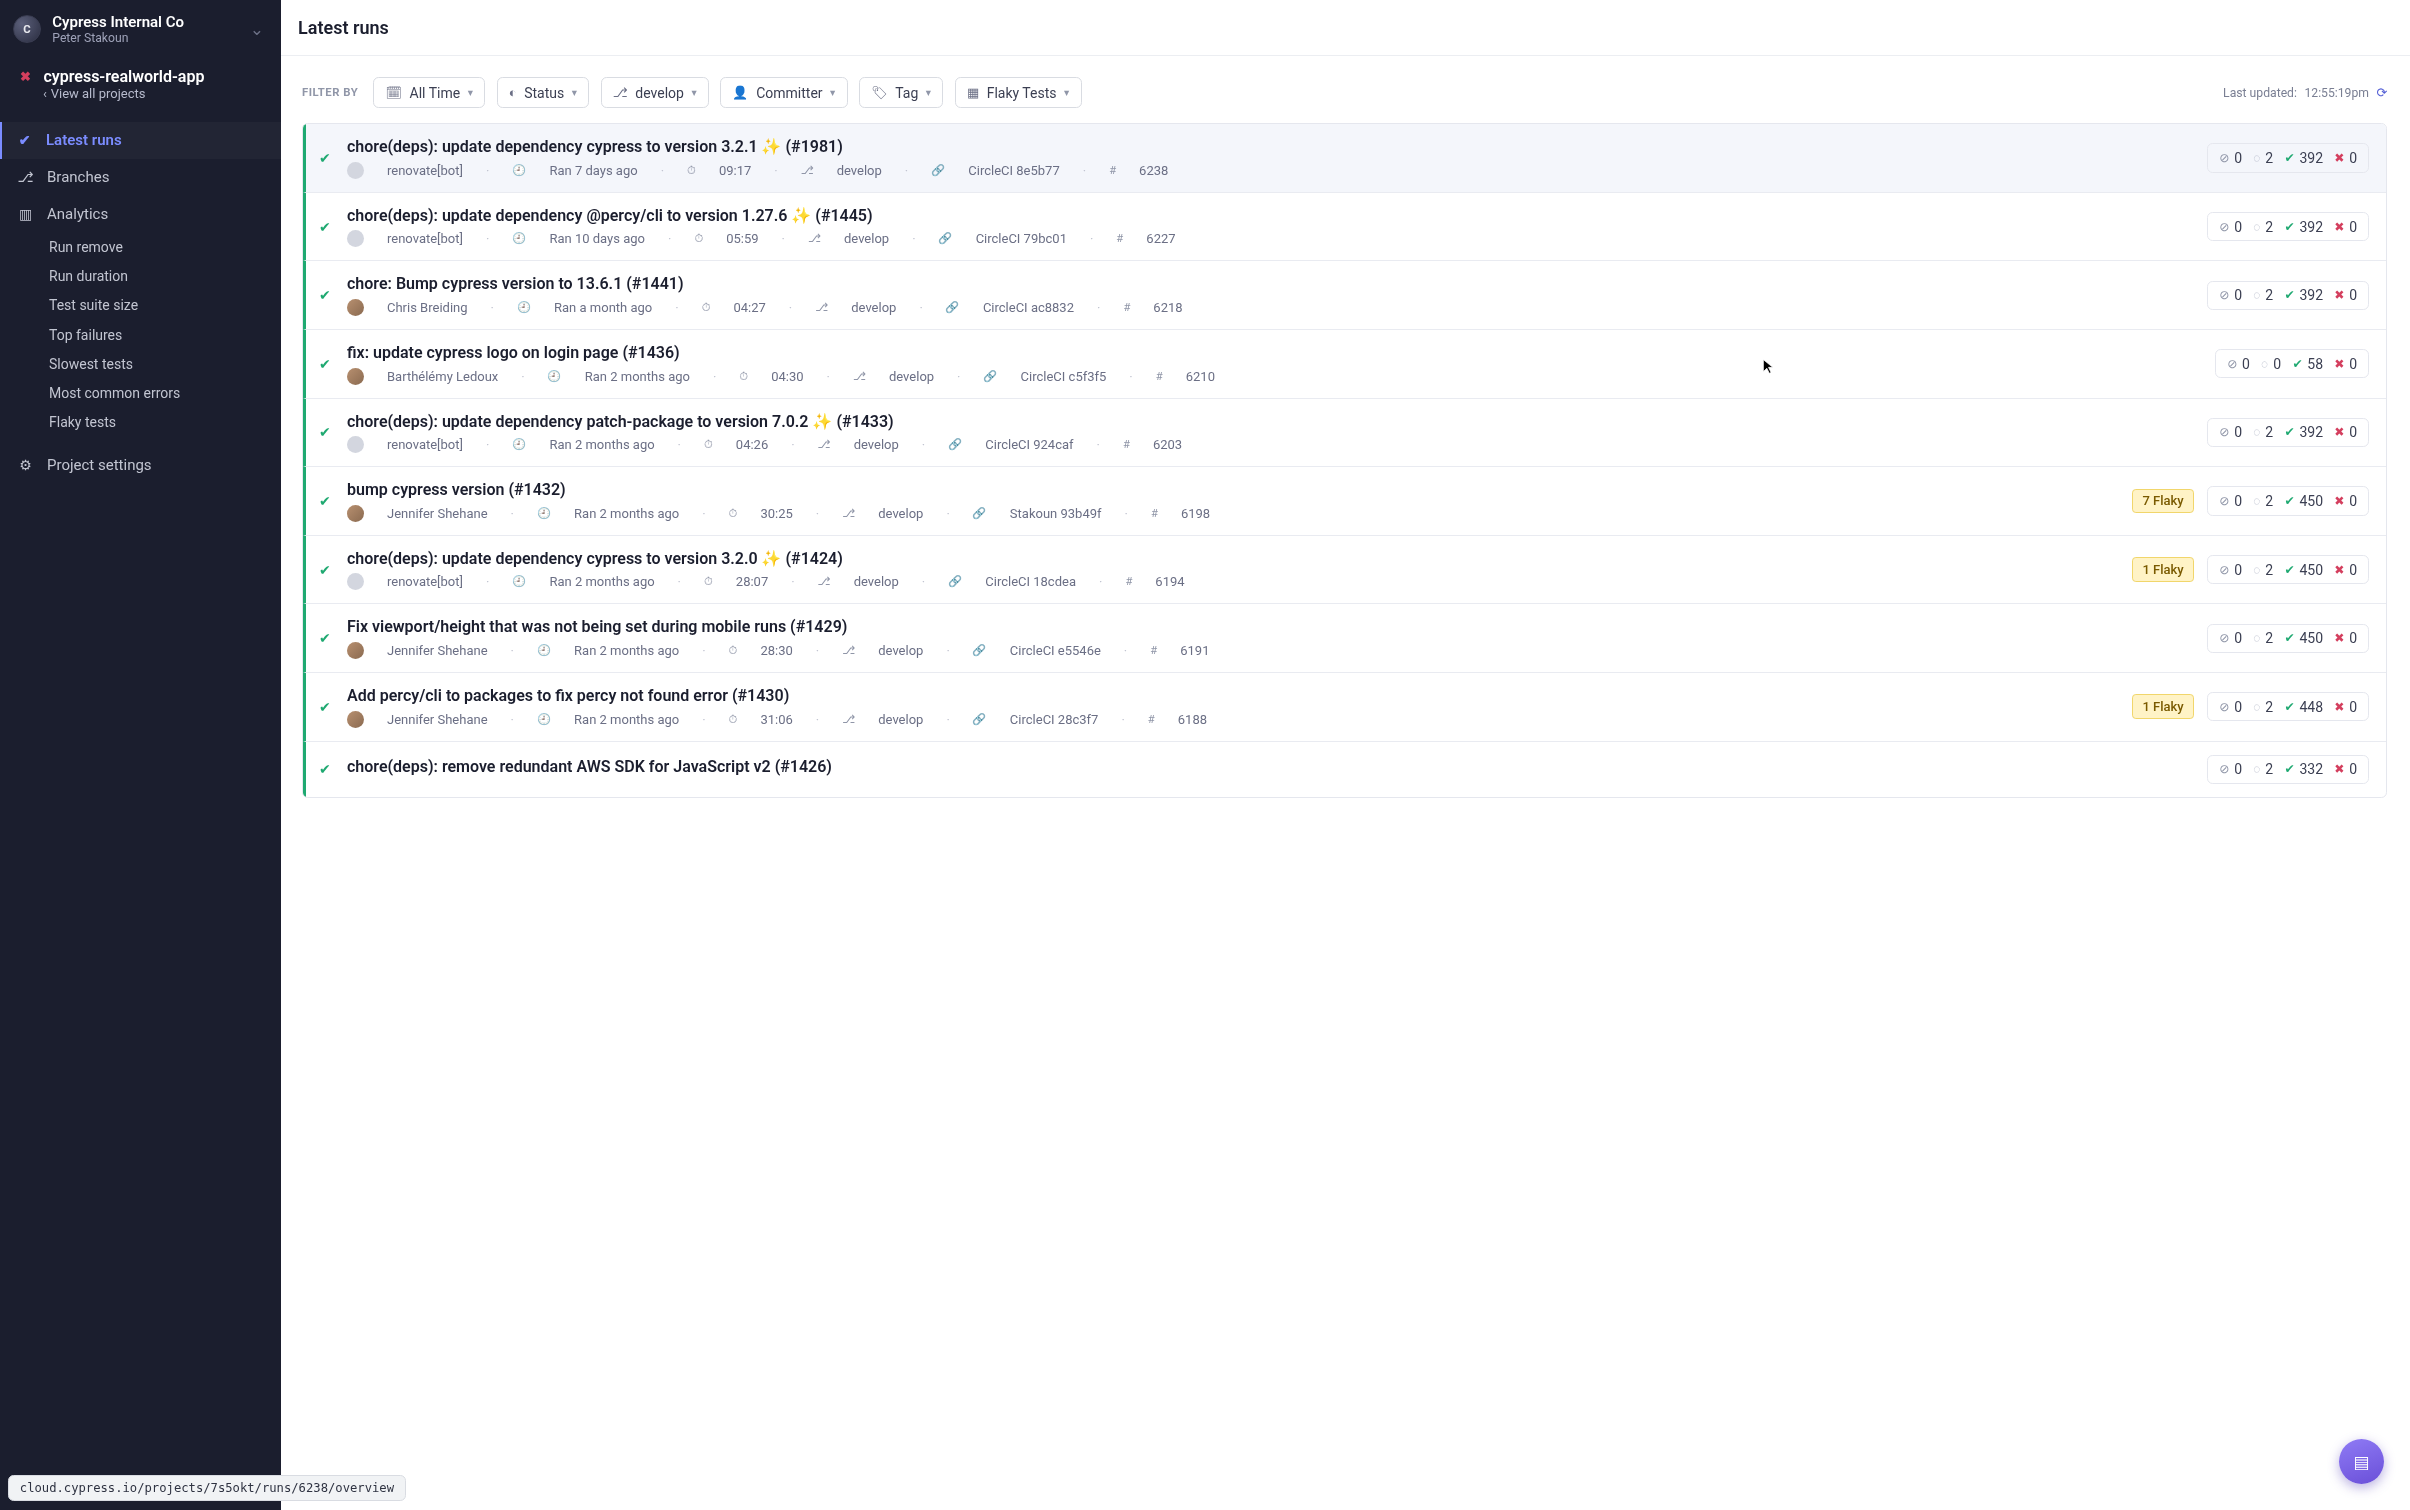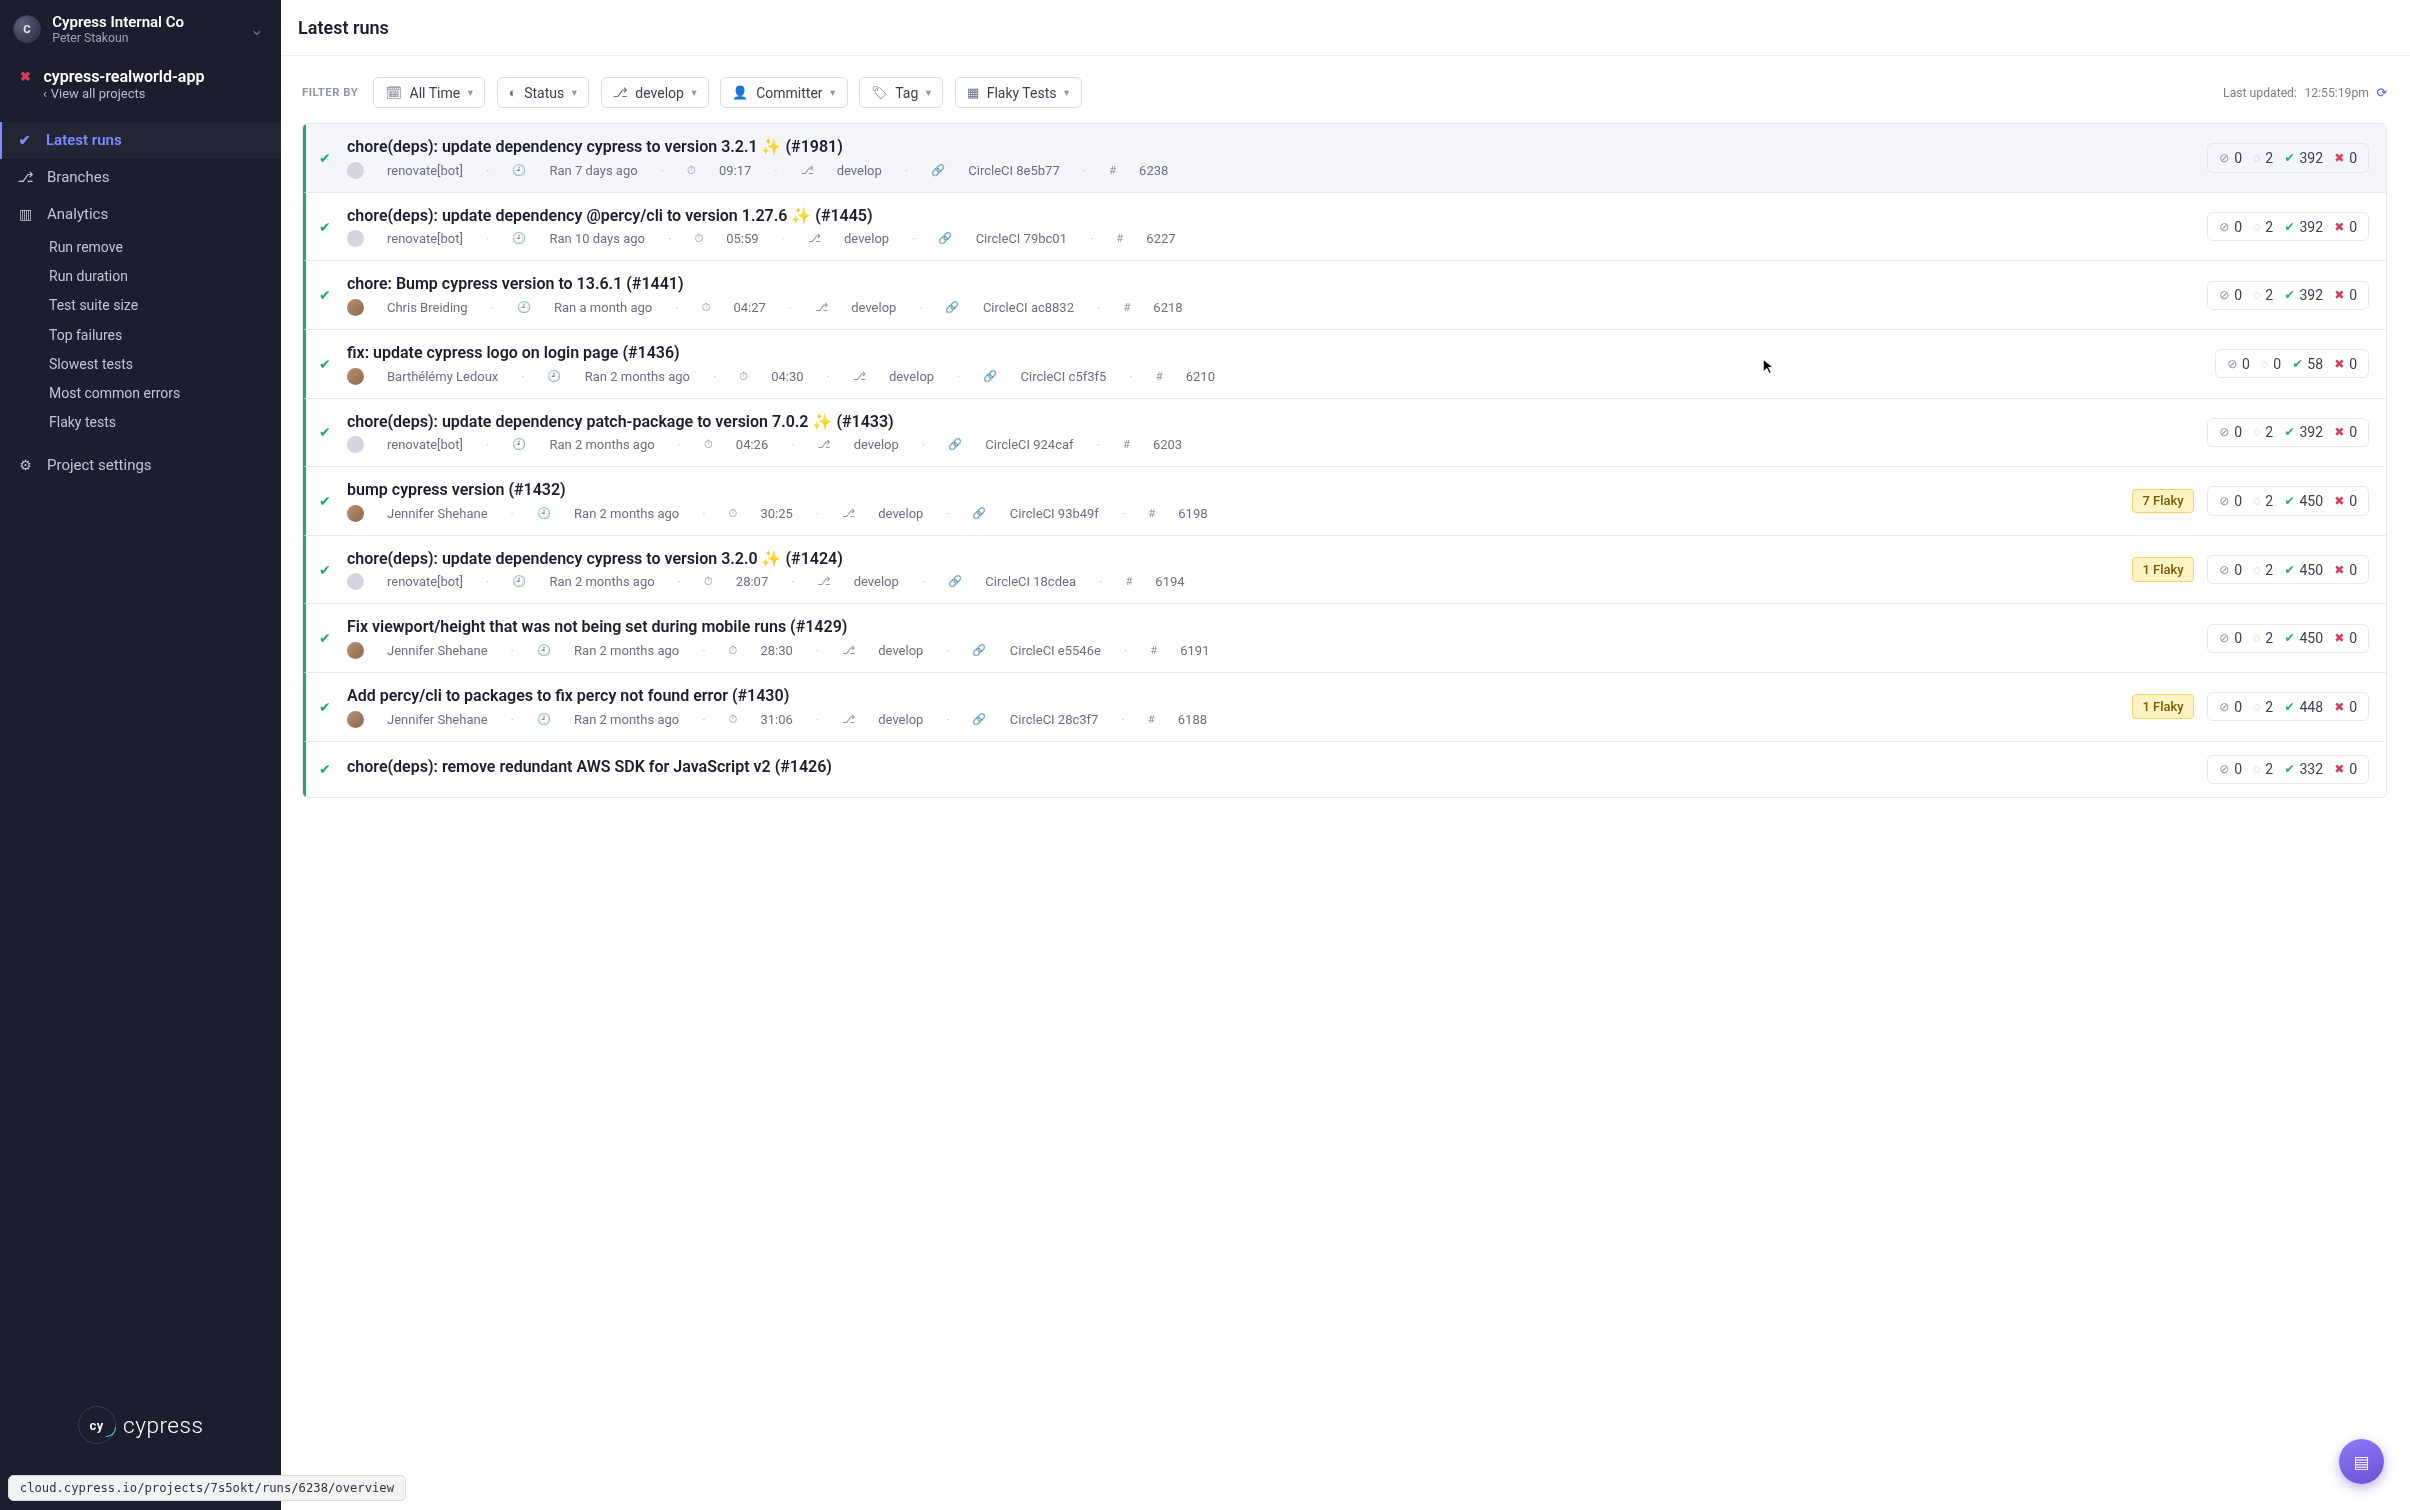--- a/index.html
+++ b/index.html
@@ -214,26 +214,20 @@
       <div class="nav-subitem">Flaky tests</div>
     </div>
     <div class="nav-item settings-item">
       <span class="nav-icon">⚙</span>
       <span>Project settings</span>
     </div>
   </nav>
 
   <div class="sidebar-spacer"></div>
 
-  <div class="cypress-logo">
-    <div class="cypress-mark">
-        <span>cy</span>
-      </div>
-    <span>cypress</span>
-  </div>
 </aside>
 
 <main class="main">
   <div class="main-header">Latest runs</div>
 
   <div class="content">
 
     <div class="filters-row">
       <span class="filter-label">FILTER BY</span>
 
@@ -513,21 +507,21 @@
               <span class="mi">🕘</span>
               <span>Ran 2 months ago</span>
               <span class="dot">·</span>
               <span class="mi">⏱</span>
               <span>30:25</span>
               <span class="dot">·</span>
               <span class="mi">⎇</span>
               <span>develop</span>
               <span class="dot">·</span>
               <span class="mi">🔗</span>
-              <span>CircleCI 93b49f</span>
+              <span>Stakoun 93b49f</span>
               <span class="dot">·</span>
               <span class="mi">#</span>
               <span>6198</span>
             </div>
           </div>
           <div class="row-stats">
             <span class="flaky-badge">7 Flaky</span>
             <div class="stat-box">
               <span class="stat">
                 <span class="si si-skipped">⊘</span>

